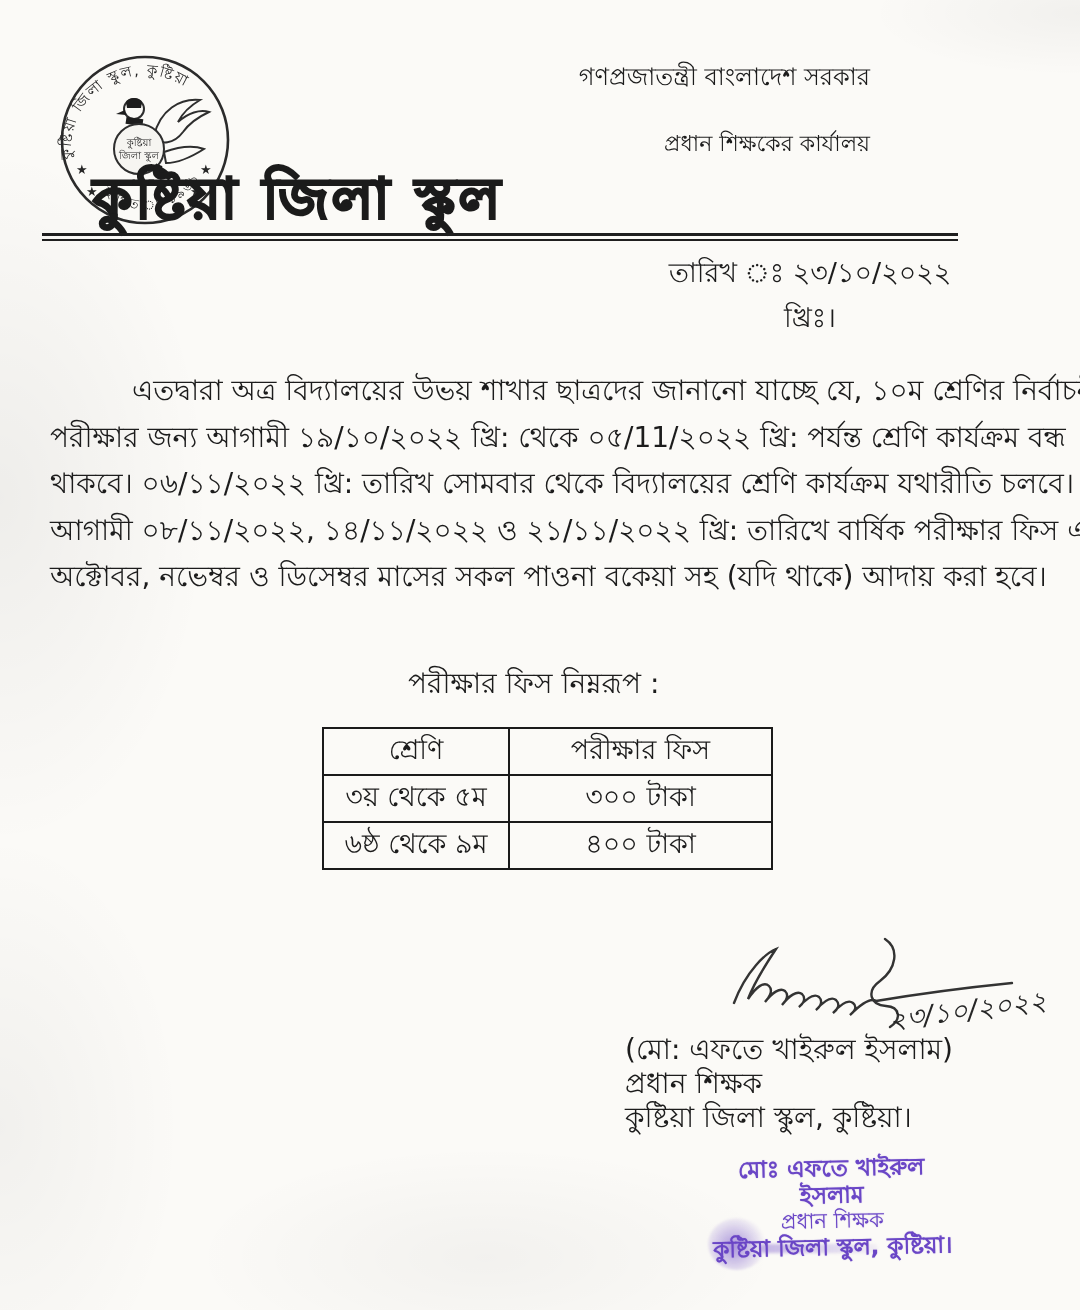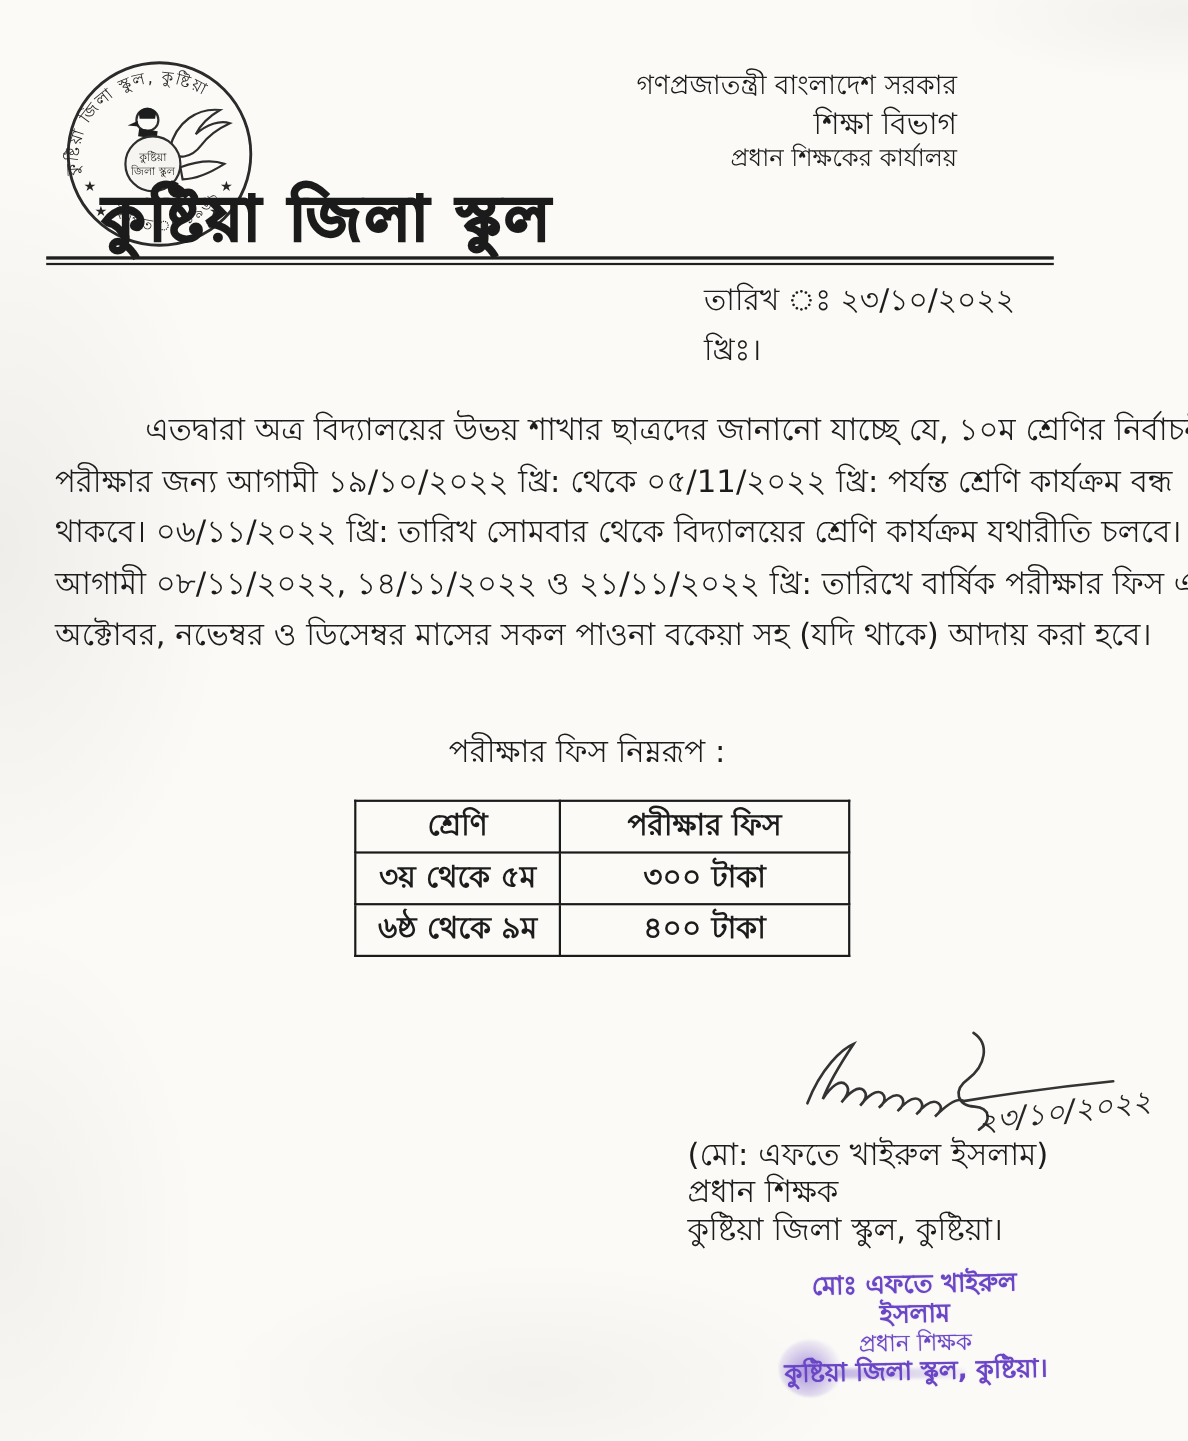--- a/index.html
+++ b/index.html
@@ -22,33 +22,33 @@
   .hdr2 { top:92px;  font-size:27px; }
   .hdr3 { top:126px; font-size:22px; }
   .school-title {
     top:156px; left:93px; width:720px; text-align:left;
     font-size:56px; font-weight:bold; letter-spacing:3px;
     -webkit-text-stroke:2.2px #1b1b1b; color:#1b1b1b;
   }
   .rule-double { top:233px; left:42px; width:916px; height:8px;
     border-top:3px solid #1f1f1f; border-bottom:2px solid #1f1f1f; }
 
-  .date-line { top:252px; left:640px; width:340px; text-align:left; font-size:27px; }
+  .date-line { top:252px; left:640px; width:340px; text-align:center; font-size:27px; }
 
   
   .bodytxt { top:371px; left:50px; width:924px; font-size:28px; }
   .bl { height:46.5px; line-height:40px; text-align:justify; text-align-last:justify; white-space:nowrap; }
   .bl.indent { padding-left:82px; }
   .bl.last { text-align-last:left; }
 
   .fees-heading { top:662px; left:408px; font-size:28px; }
 
   
   table.fees { top:727px; left:322px; position:absolute; border-collapse:collapse; font-size:27px; }
-  table.fees td, table.fees th { border:2.5px solid #1a1a1a; text-align:center; height:38px; font-weight:bold; padding:0 6px; }
+  table.fees td, table.fees th { border:2.5px solid #1a1a1a; text-align:center; height:38px; font-weight:normal; padding:0 6px; }
   table.fees .c1 { width:186px; } table.fees .c2 { width:263px; }
 
   
   .sig-svg { left:672px; top:925px; }
   .sig-block { left:625px; width:370px; text-align:left; font-size:28px; }
   .sb1 { top:1028px; } .sb2 { top:1062px; } .sb3 { top:1096px; }
 
   
   .stamp { left:712px; top:1155px; width:240px; text-align:center;
     transform:rotate(-1.2deg); color:#6a46c6;
@@ -94,21 +94,20 @@
       <path d="M80,50 A10,10 0 0 1 96,50 L95,56 L81,56 Z" fill="#1d1d1d" stroke="none"></path>
       <path d="M79,58 L70,62 L80,63" fill="#1d1d1d" stroke="none"></path>
       <rect x="80" y="66" width="17" height="7" fill="#1d1d1d" stroke="none" transform="rotate(8 88 69)"></rect>
       <circle cx="93" cy="97" r="25" fill="#f6f5f1"></circle>
     </g>
     <text x="93" y="94" font-size="10" text-anchor="middle">কুষ্টিয়া</text>
     <text x="93" y="107" font-size="10" text-anchor="middle">জিলা স্কুল</text>
   </svg>
 
   <div class="abs hdr hdr1">গণপ্রজাতন্ত্রী বাংলাদেশ সরকার</div>
-  <div class="abs hdr hdr2">শিক্ষা বিভাগ</div>
   <div class="abs hdr hdr3">প্রধান শিক্ষকের কার্যালয়</div>
   <div class="abs school-title">কুষ্টিয়া জিলা স্কুল</div>
 
   <div class="abs rule-double"></div>
 
   <div class="abs date-line">তারিখ ঃ ২৩/১০/২০২২ খ্রিঃ।</div>
 
   <div class="abs bodytxt">
     <div class="bl indent">এতদ্বারা অত্র বিদ্যালয়ের উভয় শাখার ছাত্রদের জানানো যাচ্ছে যে, ১০ম শ্রেণির নির্বাচনী</div>
     <div class="bl">পরীক্ষার জন্য আগামী ১৯/১০/২০২২ খ্রি: থেকে ০৫/11/২০২২ খ্রি: পর্যন্ত শ্রেণি কার্যক্রম বন্ধ</div>

